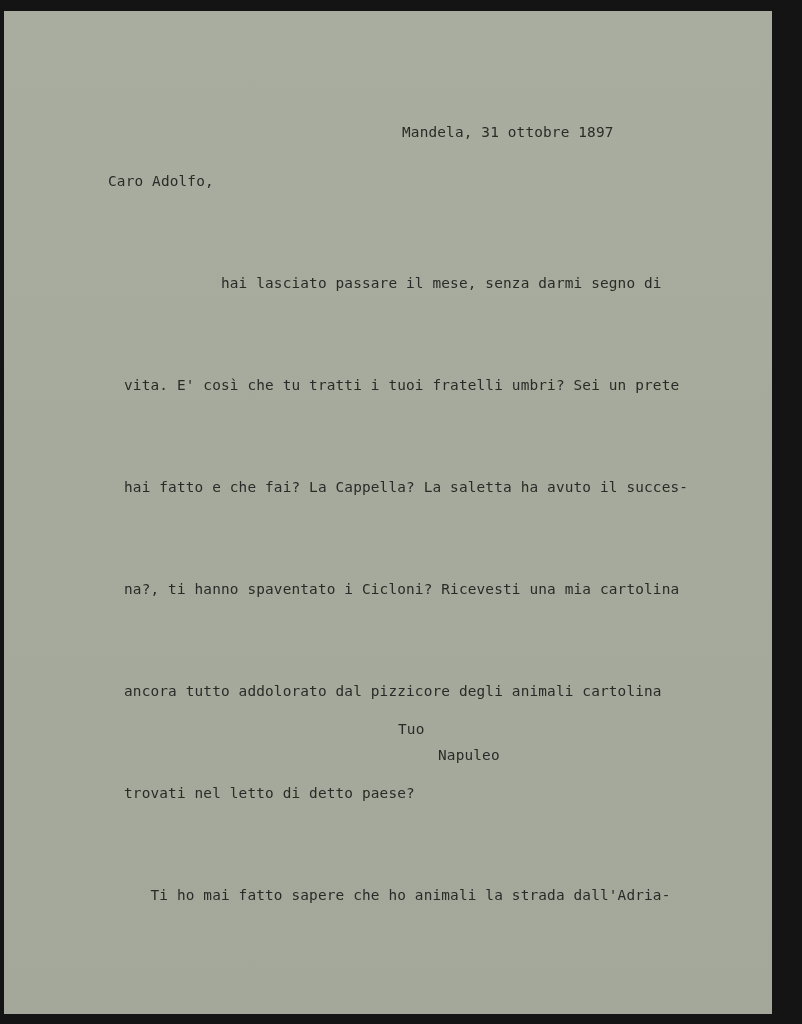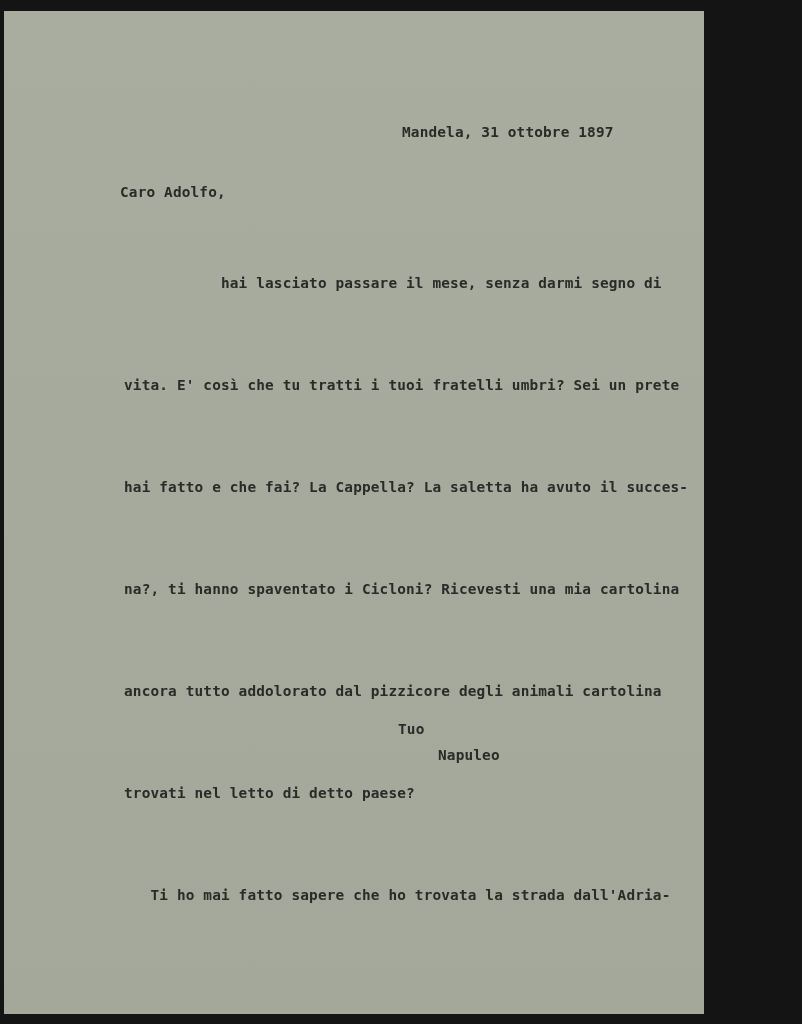--- a/index.html
+++ b/index.html
@@ -5,55 +5,54 @@
     html, body { margin: 0; padding: 0; }
     body {
       width: 802px; height: 1024px;
       background: #141414;
       position: relative;
       overflow: hidden;
     }
     .paper {
       position: absolute;
       left: 4px; top: 11px;
-      width: 700px; height: 1003px;
+      width: 768px; height: 1003px;
       background: #a7ab9d;
       background-image: linear-gradient(180deg, #a9ad9f 0%, #a5aa9c 50%, #a3a89a 100%);
-      font-weight: bold;
     }
     .typed {
       position: absolute;
       font-family: "DejaVu Sans Mono", "Liberation Mono", monospace;
       font-size: 14.4px;
       color: #2a2b28;
       white-space: pre;
       letter-spacing: 0.15px;
       line-height: 26px;
     }
     .date { left: 398px; top: 108px; }
-    .salutation { left: 116px; top: 157px; margin-top: 11px; }
+    .salutation { left: 104px; top: 157px; }
     .body { left: 120px; top: 183px; }
     .line { display: block; height: 26px; margin-top: 24px; }
     .closing { left: 394px; top: 705px; }
     .signature { left: 434px; top: 731px; }
   </style>
 </head>
 <body>
 
 <div class="paper">
   <div class="typed date">Mandela, 31 ottobre 1897</div>
   <div class="typed salutation">Caro Adolfo,</div>
   <div class="typed body">
     <span class="line">           hai lasciato passare il mese, senza darmi segno di</span>
     <span class="line">vita. E' così che tu tratti i tuoi fratelli umbri? Sei un prete</span>
     <span class="line">hai fatto e che fai? La Cappella? La saletta ha avuto il succes-</span>
     <span class="line">na?, ti hanno spaventato i Cicloni? Ricevesti una mia cartolina</span>
     <span class="line">ancora tutto addolorato dal pizzicore degli animali cartolina</span>
     <span class="line">trovati nel letto di detto paese?</span>
-    <span class="line">   Ti ho mai fatto sapere che ho trovata la strada dall'Adria-</span>
+    <span class="line">   Ti ho mai fatto sapere che ho animali la strada dall'Adria-</span>
     
     
     
     
     
     
     
     
     
   </div>

